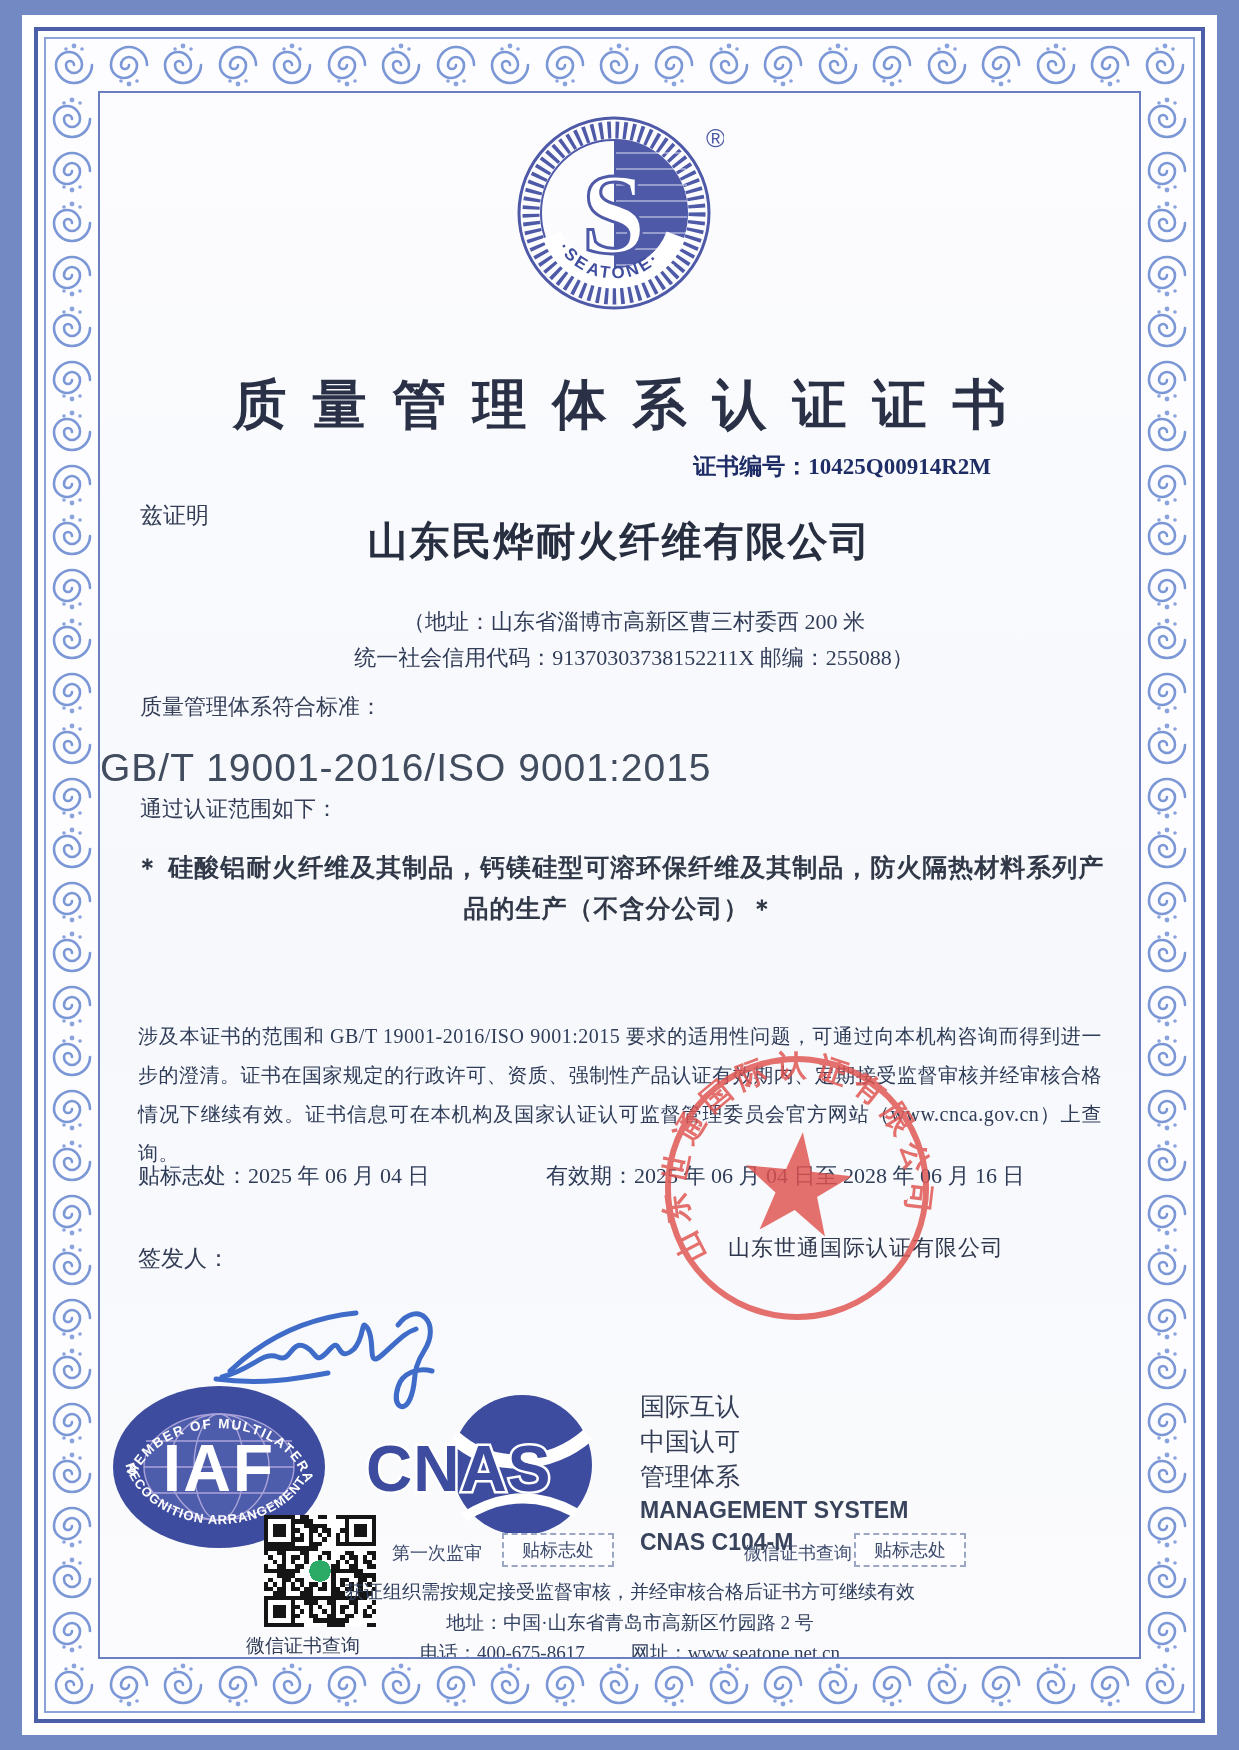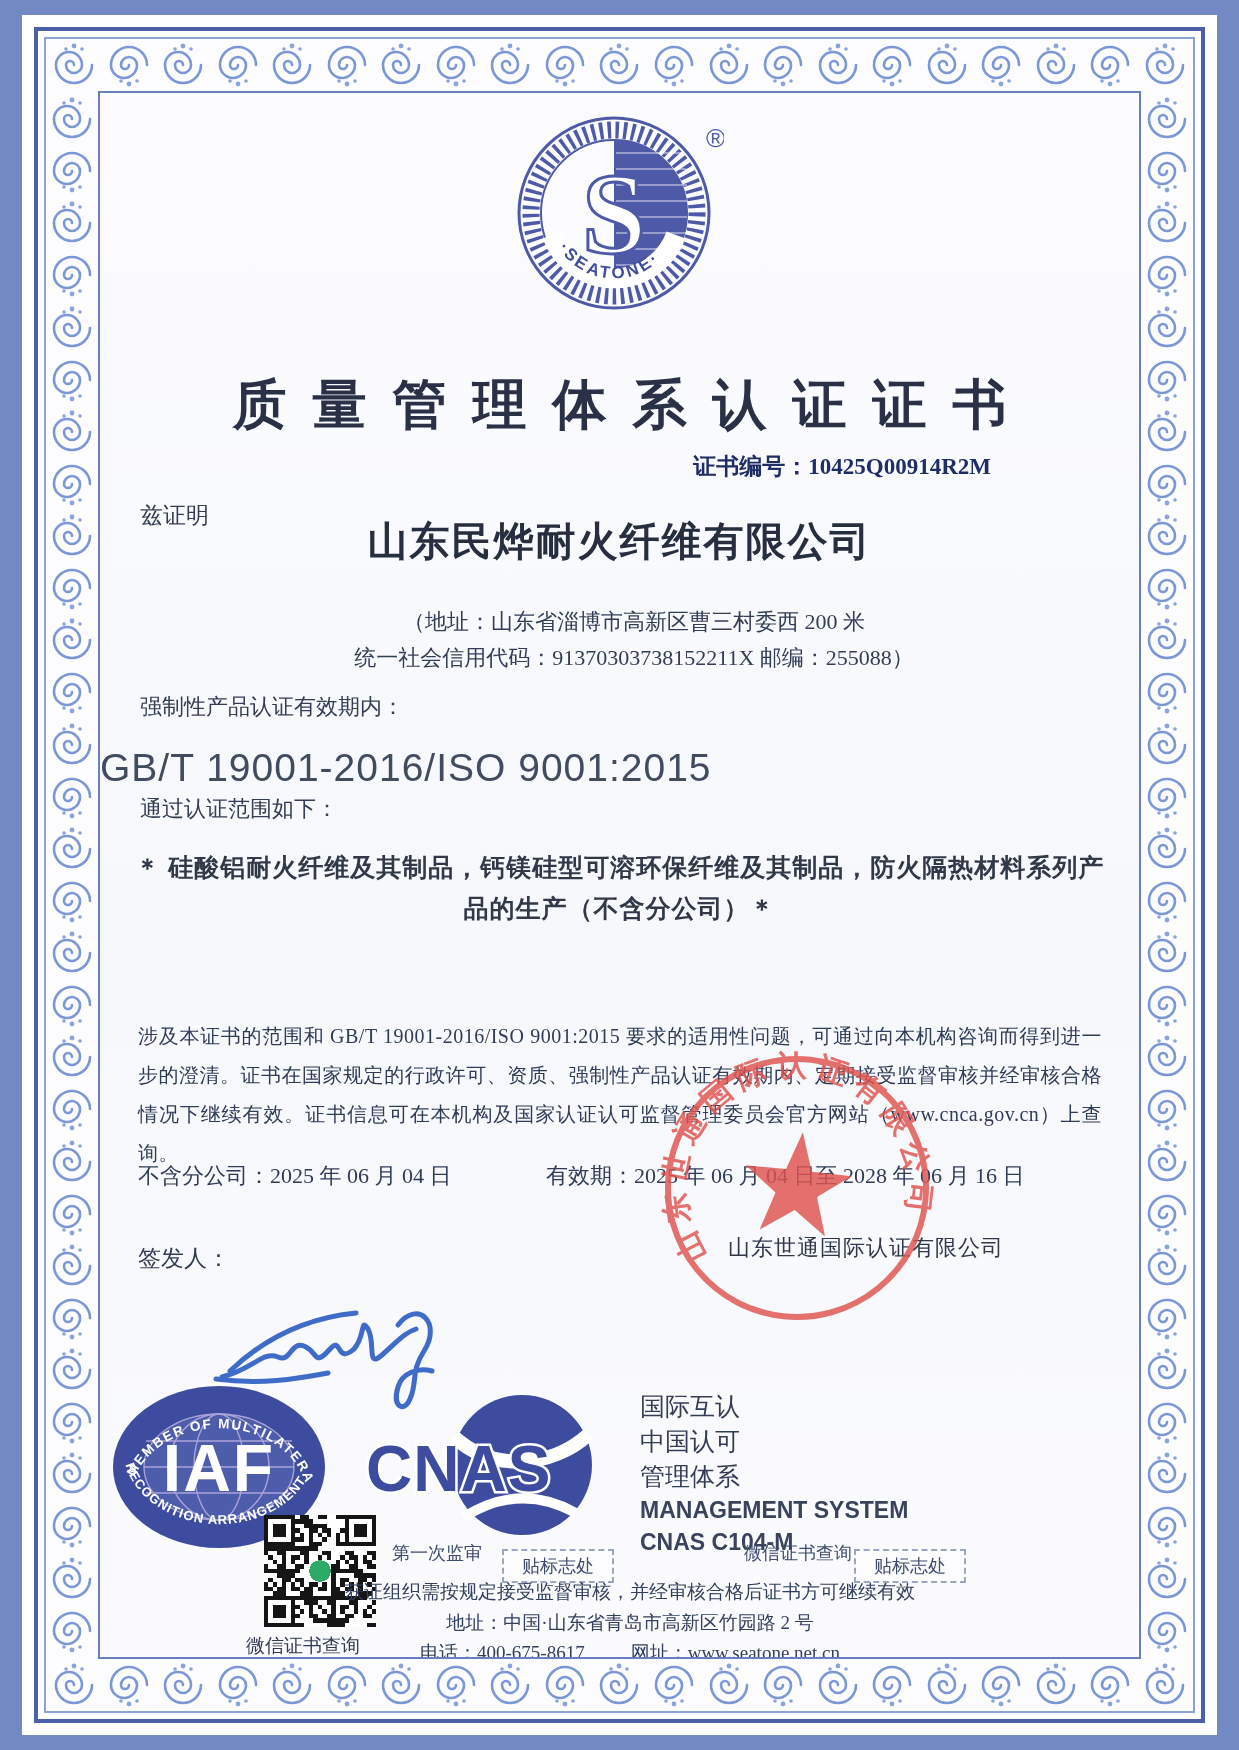--- a/index.html
+++ b/index.html
@@ -45,21 +45,21 @@
   .stamp{left:558px;top:956px;width:278px;height:278px;}
   .iaf{left:6px;top:1288px;width:226px;height:172px;}
   .cnas{left:262px;top:1296px;width:246px;height:160px;}
   .accr{left:540px;top:1296px;font-size:25px;color:#333d55;line-height:35px;}
   .accr .en{font-family:"Liberation Sans","DejaVu Sans",sans-serif;font-weight:bold;
             font-size:23px;color:#39445c;line-height:32px;}
   .qr{left:164px;top:1422px;width:112px;height:112px;}
   .qr-caption{left:146px;top:1540px;width:150px;text-align:left;font-size:19px;color:#2f3a55;}
   .audit-label{font-size:18px;color:#3e4c6e;}
   .a1{left:292px;top:1448px;} .a2{left:644px;top:1448px;}
-  .sticker-box{border:2px dashed #9aa6c3;padding:3px 18px;font-size:18px;color:#3e4c6e;background:#fdfdff;margin-top:16px;}
+  .sticker-box{border:2px dashed #9aa6c3;padding:3px 18px;font-size:18px;color:#3e4c6e;background:#fdfdff;}
   .b1{left:402px;top:1440px;} .b2{left:754px;top:1440px;}
   .foot-line{left:150px;width:760px;text-align:center;color:#32405f;}
   .foot-note{top:1486px;font-size:19px;}
   .foot-addr{top:1517px;font-size:19px;}
   .foot-contact{top:1547px;font-size:19px;}
   .foot-contact .gap{display:inline-block;width:46px;}
 </style>
 </head>
 <body>
 
@@ -717,30 +717,30 @@
 
        <div class="abs certno">
          <span class="lbl">证书编号：</span><span>10425Q00914R2M</span>
        </div>
 
        <div class="abs certify">兹证明</div>
        <div class="abs company">山东民烨耐火纤维有限公司</div>
        <div class="abs addr addr1">（地址：山东省淄博市高新区曹三村委西 200 米</div>
        <div class="abs addr addr2">统一社会信用代码：91370303738152211X 邮编：255088）</div>
 
-       <div class="abs lbl-line std-label">强制性产品认证有效期内：</div>
+       <div class="abs lbl-line std-label">质量管理体系符合标准：</div>
        <div class="abs std-value">GB/T 19001-2016/ISO 9001:2015</div>
 
        <div class="abs lbl-line scope-label">通过认证范围如下：</div>
        <div class="abs scope">＊ 硅酸铝耐火纤维及其制品，钙镁硅型可溶环保纤维及其制品，防火隔热材料系列产品的生产（不含分公司）＊</div>
 
        <div class="abs legal">涉及本证书的范围和 GB/T 19001-2016/ISO 9001:2015 要求的适用性问题，可通过向本机构咨询而得到进一步的澄清。证书在国家规定的行政许可、资质、强制性产品认证有效期内、定期接受监督审核并经审核合格情况下继续有效。证书信息可在本机构及国家认证认可监督管理委员会官方网站（www.cnca.gov.cn）上查询。</div>
 
        <div class="abs date-issue">
-         <span>不含分公司：</span><span>2025 年 06 月 04 日</span>
+         <span>贴标志处：</span><span>2025 年 06 月 04 日</span>
        </div>
        <div class="abs date-valid">
          <span>有效期：</span><span>2025 年 06 月 04 日至 2028 年 06 月 16 日</span>
        </div>
 
        <div class="abs issuer">山东世通国际认证有限公司</div>
        <div class="abs signer">签发人：</div>
 
        <svg class="abs signature" viewBox="0 0 310 150">
          <g fill="none" stroke="#3f6cc9" stroke-width="5" stroke-linecap="round">

